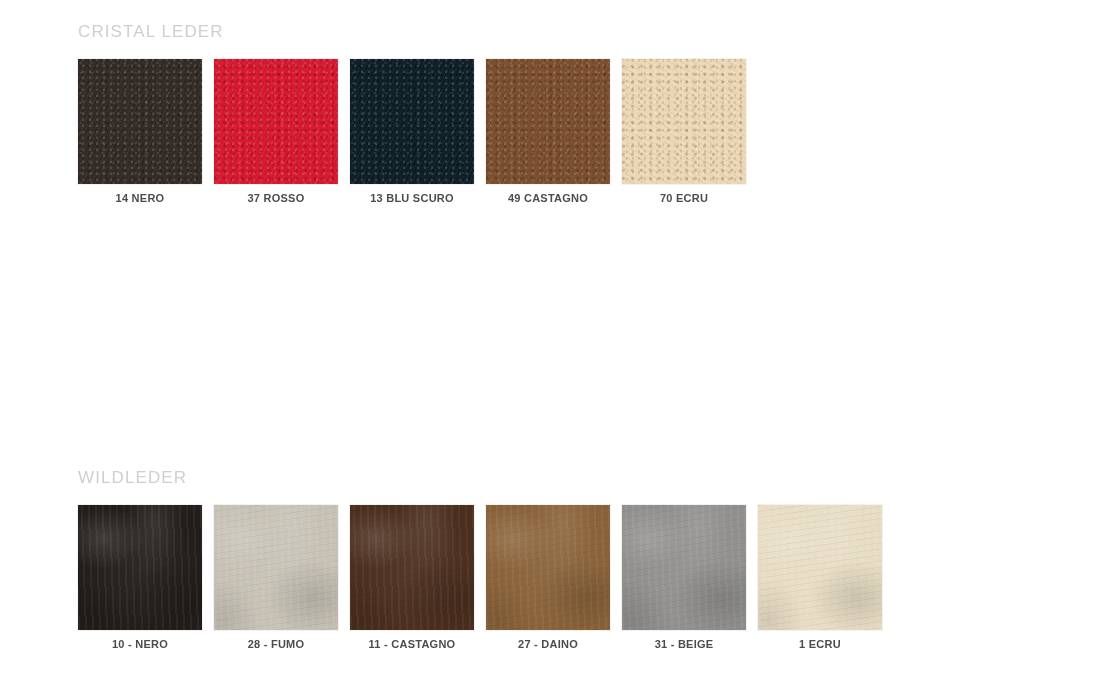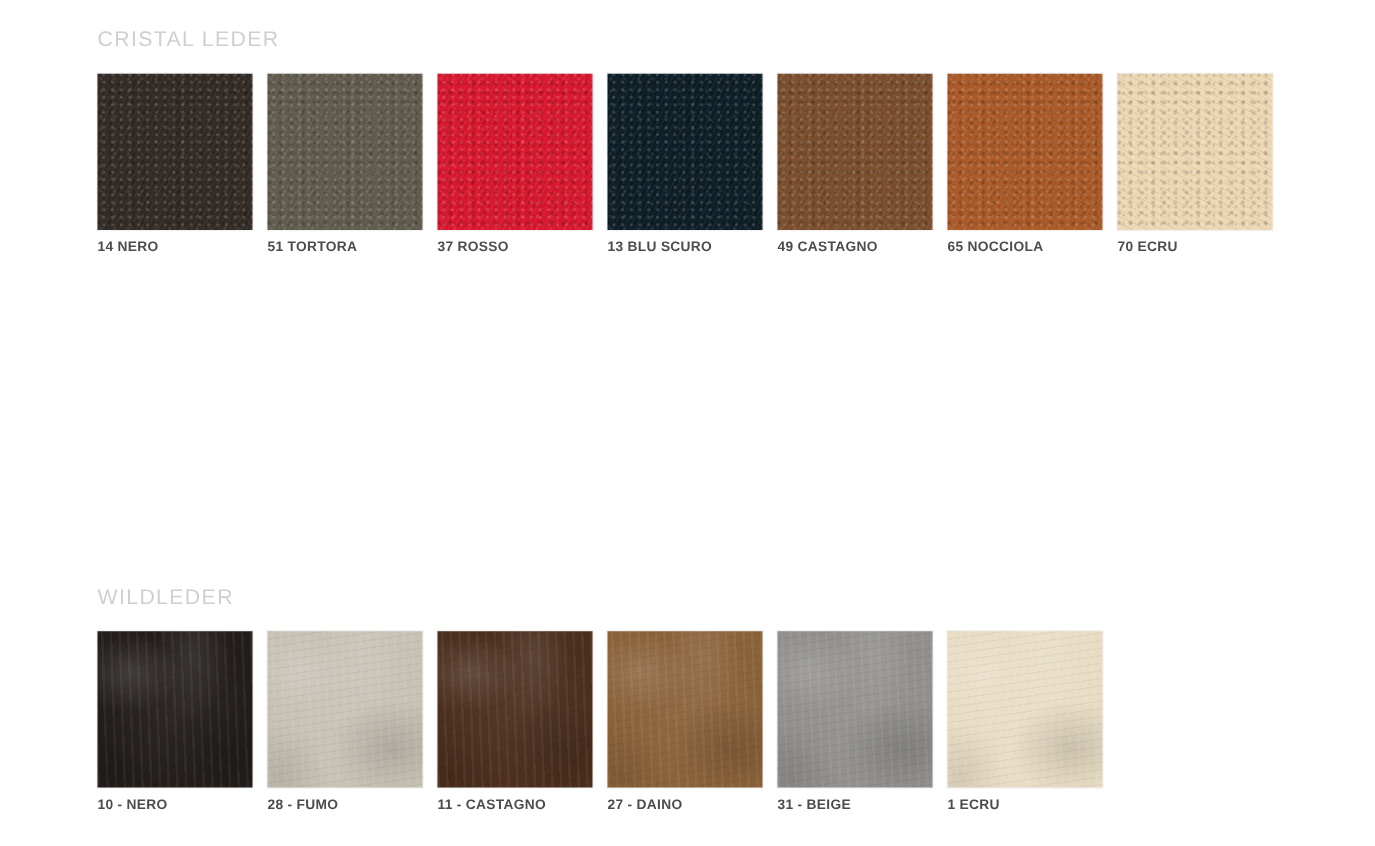--- a/index.html
+++ b/index.html
@@ -30,20 +30,21 @@
 
   .swatch-grid {
     display: flex;
     flex-wrap: wrap;
     width: 954px;
   }
   .swatch-cell {
     width: 124px;
     margin-right: 12px;
     margin-bottom: 24px;
+    text-align: center;
   }
   .swatch-cell:nth-child(7n) { margin-right: 0; }
 
   .swatch-chip {
     width: 124px;
     height: 125px;
     position: relative;
     overflow: hidden;
     background-color: #888;
     box-shadow: 0 0 0 1px rgba(0,0,0,0.05);
@@ -106,38 +107,30 @@
 <div id="catalog">
 
   <div class="section" id="section-cristal">
     <h2 class="section-title">CRISTAL LEDER</h2>
     <div class="swatch-grid">
         <div class="swatch-cell">
           <div class="swatch-chip grain" style="background-color: rgb(51, 43, 37);"></div>
           <div class="swatch-label">14 NERO</div>
         </div>
         <div class="swatch-cell">
-          <div class="swatch-chip grain" style="background-color: rgb(98, 92, 79);"></div>
-          <div class="swatch-label">51 TORTORA</div>
-        </div>
-        <div class="swatch-cell">
           <div class="swatch-chip grain" style="background-color: rgb(217, 24, 47);"></div>
           <div class="swatch-label">37 ROSSO</div>
         </div>
         <div class="swatch-cell">
           <div class="swatch-chip grain" style="background-color: rgb(14, 31, 39);"></div>
           <div class="swatch-label">13 BLU SCURO</div>
         </div>
         <div class="swatch-cell">
           <div class="swatch-chip grain" style="background-color: rgb(123, 79, 46);"></div>
           <div class="swatch-label">49 CASTAGNO</div>
-        </div>
-        <div class="swatch-cell">
-          <div class="swatch-chip grain" style="background-color: rgb(171, 90, 40);"></div>
-          <div class="swatch-label">65 NOCCIOLA</div>
         </div>
         <div class="swatch-cell">
           <div class="swatch-chip grain" style="background-color: rgb(238, 216, 180);"></div>
           <div class="swatch-label">70 ECRU</div>
         </div>
       </div>
   </div>
 
   <div class="section" id="section-wild">
     <h2 class="section-title">WILDLEDER</h2>

